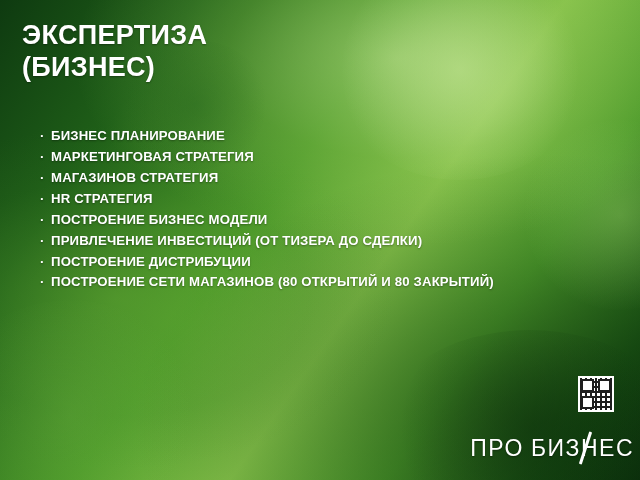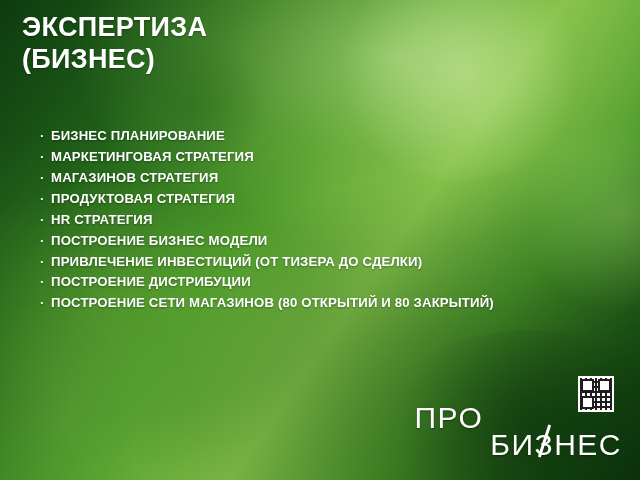--- a/index.html
+++ b/index.html
@@ -31,21 +31,21 @@
   }
   .b1 { left: 330px; top: -40px; width: 260px; height: 220px; background: radial-gradient(circle, rgba(215,240,170,0.45) 0%, rgba(215,240,170,0.0) 70%); }
   .b2 { left: 520px; top: 120px; width: 200px; height: 190px; background: radial-gradient(circle, rgba(160,210,110,0.35) 0%, rgba(160,210,110,0.0) 70%); }
   .b3 { left: -60px; top: 300px; width: 260px; height: 230px; background: radial-gradient(circle, rgba(120,185,70,0.28) 0%, rgba(120,185,70,0.0) 70%); }
   .b4 { left: 380px; top: 330px; width: 300px; height: 200px; background: radial-gradient(circle, rgba(12,48,12,0.45) 0%, rgba(12,48,12,0.0) 72%); }
   .b5 { left: 120px; top: 40px; width: 150px; height: 130px; background: radial-gradient(circle, rgba(30,95,25,0.35) 0%, rgba(30,95,25,0.0) 72%); }
 
   .title {
     position: absolute;
     left: 22px;
-    top: 12px;
+    top: 20px;
     color: #ffffff;
     font-size: 27px;
     line-height: 1.18;
     font-weight: bold;
     letter-spacing: 0.3px;
     text-shadow: 0 1px 2px rgba(0,0,0,0.35);
     white-space: pre-line;
   }
   .bullets {
     position: absolute;
@@ -63,26 +63,26 @@
   .bullets .row {
     white-space: nowrap;
   }
   .bullets .dot {
     display: inline-block;
     width: 11px;
   }
 
   .logo {
     position: absolute;
-    right: 18px;
+    right: 6px;
     bottom: 18px;
     display: flex;
-    align-items: flex-start;
+    align-items: flex-end;
     color: #ffffff;
-    font-size: 30px;
+    font-size: 23px;
     letter-spacing: 1.5px;
     text-shadow: 0 1px 2px rgba(0,0,0,0.4);
   }
   .logo .pro { margin-right: 7px; }
   .logo .biz { position: relative; margin-top: 27px; }
   .logo .slash {
     position: absolute;
     left: 53px;
     top: -4px;
     width: 3px;
@@ -144,21 +144,20 @@
   <div class="blob b4"></div>
   <div class="blob b5"></div>
 
   <div class="title">ЭКСПЕРТИЗА
 (БИЗНЕС)</div>
 
   <div class="bullets">
     <div class="row"><span class="dot">·</span><span>БИЗНЕС ПЛАНИРОВАНИЕ</span></div>
     <div class="row"><span class="dot">·</span><span>МАРКЕТИНГОВАЯ СТРАТЕГИЯ</span></div>
     <div class="row"><span class="dot">·</span><span>МАГАЗИНОВ СТРАТЕГИЯ</span></div>
-    <div class="row"><span class="dot">·</span><span>ПРОДУКТОВАЯ СТРАТЕГИЯ</span></div>
     <div class="row"><span class="dot">·</span><span>HR СТРАТЕГИЯ</span></div>
     <div class="row"><span class="dot">·</span><span>ПОСТРОЕНИЕ БИЗНЕС МОДЕЛИ</span></div>
     <div class="row"><span class="dot">·</span><span>ПРИВЛЕЧЕНИЕ ИНВЕСТИЦИЙ (ОТ ТИЗЕРА ДО СДЕЛКИ)</span></div>
     <div class="row"><span class="dot">·</span><span>ПОСТРОЕНИЕ ДИСТРИБУЦИИ</span></div>
     <div class="row"><span class="dot">·</span><span>ПОСТРОЕНИЕ СЕТИ МАГАЗИНОВ (80 ОТКРЫТИЙ И 80 ЗАКРЫТИЙ)</span></div>
   </div>
 
   <div class="qr">
     <div class="qr-inner">
       <div class="qr-bl"></div>

